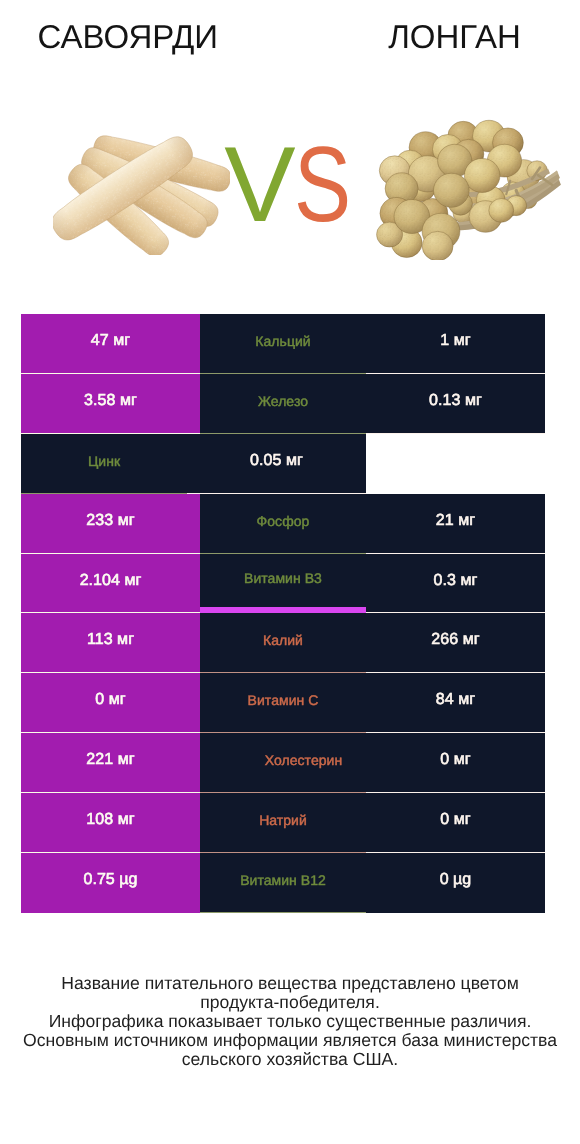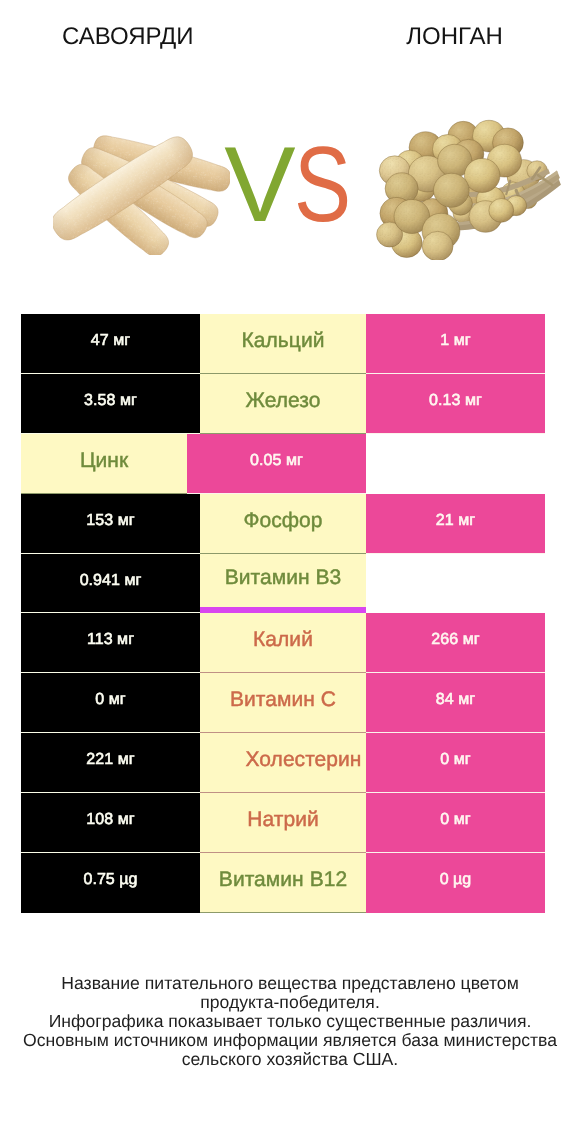--- a/index.html
+++ b/index.html
@@ -2,45 +2,45 @@
 <html lang="ru"><head>
 <meta charset="utf-8">
 <title>Савоярди vs Лонган</title>
 <style>
   html,body{margin:0;padding:0;}
   body{width:580px;height:1144px;background:#ffffff;overflow:hidden;
        font-family:"Liberation Sans","DejaVu Sans",sans-serif;
        -webkit-font-smoothing:antialiased;text-rendering:geometricPrecision;}
   .page{position:relative;width:580px;height:1144px;overflow:hidden;}
 
-  .title{position:absolute;top:22.8px;font-size:24px;line-height:28px;color:#141414;
+  .title{position:absolute;top:22.8px;font-size:33px;line-height:28px;color:#141414;
          font-weight:400;white-space:nowrap;text-align:center;}
   .title.left{left:0;width:255.5px;}
   .title.right{left:327px;width:255px;}
 
   .prod-img{position:absolute;}
   #img-left{left:53.47px;top:126.64px;width:176.07px;height:127.89px;}
   #img-right{left:369px;top:117.6px;width:198.9px;height:142.9px;}
 
   .vs{position:absolute;left:-1px;top:131px;width:580px;text-align:center;
       font-size:107px;line-height:107px;font-weight:400;}
   .vs .v{color:#81a731;}
   .vs .s{color:#e06c46;display:inline-block;transform:scaleX(.80);transform-origin:left center;
          margin-right:-11px;margin-left:-2px;}
 
   .table{position:absolute;left:21px;top:314.4px;width:537px;}
   .row{display:flex;height:59.82px;}
   .cell{display:flex;align-items:center;justify-content:center;box-sizing:border-box;
         font-size:16px;font-weight:400;letter-spacing:.05px;padding-bottom:5px;
         -webkit-text-stroke:0.62px currentColor;}
-  .cell.left{width:179px;background:#000000;color:#fdfef2;
+  .cell.left{width:179px;background:#a21caf;color:#fdfef2;
              border-bottom:1.6px solid #fbfde8;}
-  .cell.right{width:179px;background:#ec4899;color:#fff7f0;
+  .cell.right{width:179px;background:#0f172a;color:#fff7f0;
               border-bottom:1.6px solid #fdf3ec;}
-  .cell.mid{width:166px;background:#fef9c3;font-size:21px;font-weight:400;
+  .cell.mid{width:166px;background:#0f172a;font-size:14px;font-weight:400;
             -webkit-text-stroke:0.45px currentColor;}
   .row:last-child .cell.left,.row:last-child .cell.right{border-bottom:none;}
 
   .footer{position:absolute;left:0;top:973.5px;width:580px;text-align:center;
           font-size:17.6px;line-height:19.05px;color:#1f1f1f;}
 </style>
 </head>
 <body>
 
 <div class="page">
@@ -429,27 +429,28 @@
       <div class="row">
         <div class="cell left">3.58 мг</div>
         <div class="cell mid" style="color:#6f8b3c;border-bottom:1px solid #8d9a6a;">Железо</div>
         <div class="cell right">0.13 мг</div>
       </div>
       <div class="row">
         <div class="cell mid" style="color:#6f8b3c;border-bottom:1px solid #8d9a6a;">Цинк</div>
         <div class="cell right">0.05 мг</div>
       </div>
       <div class="row">
-        <div class="cell left">153 мг</div>
+        <div class="cell left">233 мг</div>
         <div class="cell mid" style="color:#6f8b3c;border-bottom:1px solid #8d9a6a;">Фосфор</div>
         <div class="cell right">21 мг</div>
       </div>
       <div class="row">
-        <div class="cell left">0.941 мг</div>
+        <div class="cell left">2.104 мг</div>
         <div class="cell mid" style="color:#6f8b3c;border-bottom:6px solid #d946ef;">Витамин B3</div>
+        <div class="cell right">0.3 мг</div>
       </div>
       <div class="row">
         <div class="cell left">113 мг</div>
         <div class="cell mid" style="color:#cc6a4a;border-bottom:1px solid #c09185;">Калий</div>
         <div class="cell right">266 мг</div>
       </div>
       <div class="row">
         <div class="cell left">0 мг</div>
         <div class="cell mid" style="color:#cc6a4a;border-bottom:1px solid #c09185;">Витамин C</div>
         <div class="cell right">84 мг</div>

